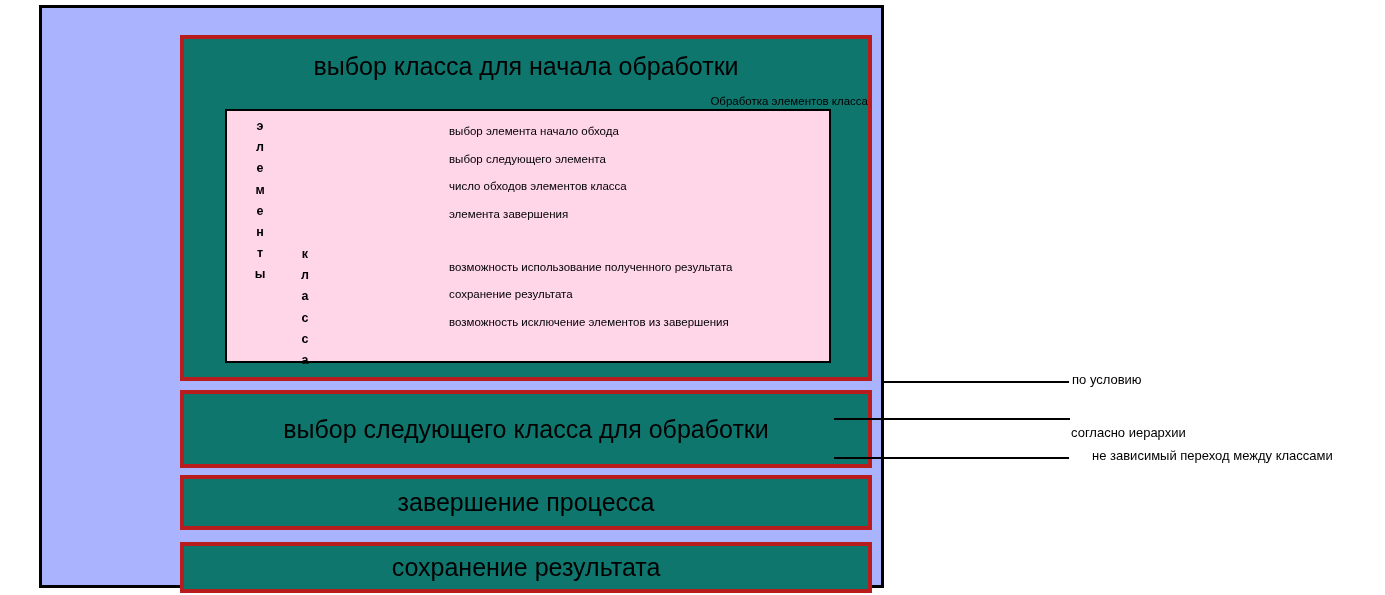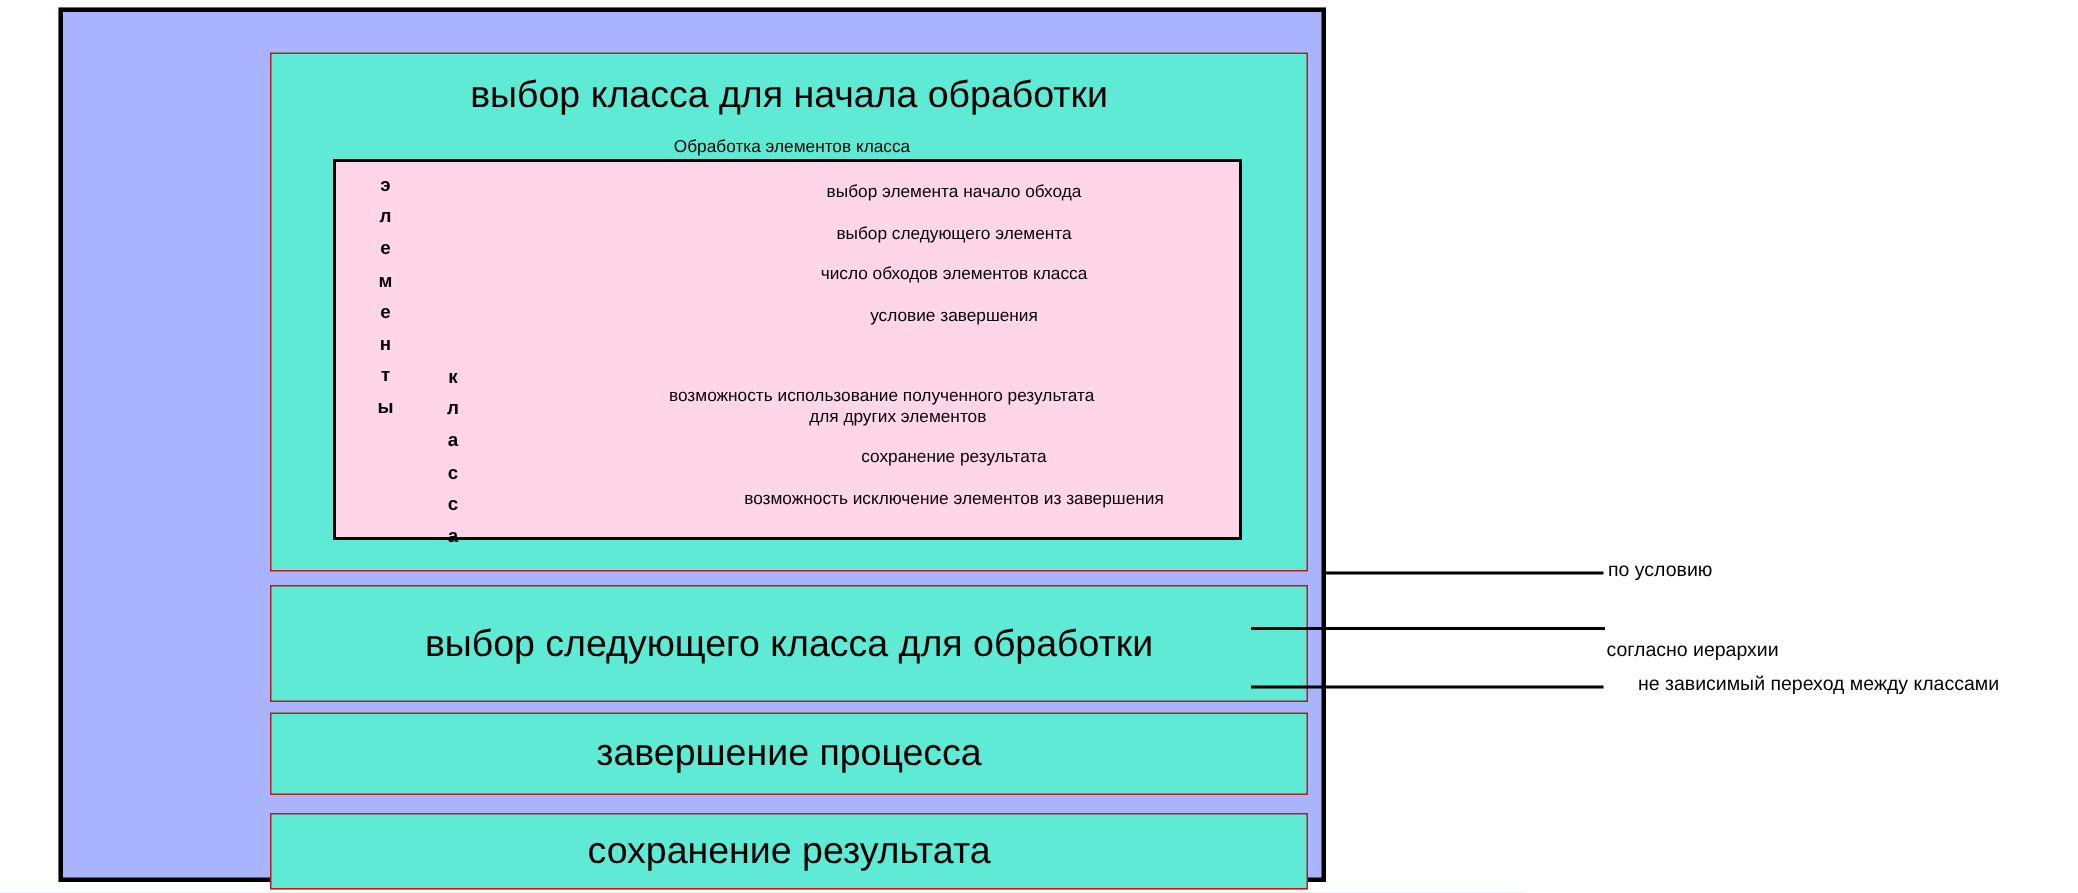--- a/index.html
+++ b/index.html
@@ -25,22 +25,22 @@
     top: 5px;
     width: 845px;
     height: 583px;
     background: #aab4fe;
     border: 3px solid #000000;
     box-sizing: border-box;
   }
   
   .proc-box {
     position: absolute;
-    background: #5eead4;
-    border: 1px solid #b91c1c;
+    background: #0f766e;
+    border: 4px solid #b91c1c;
     box-sizing: border-box;
     display: flex;
     align-items: center;
     justify-content: center;
   }
   #box-main {
     left: 138px;
     top: 27px;
     width: 692px;
     height: 346px;
@@ -67,21 +67,21 @@
   .box-title {
     font-size: 25px;
     text-align: center;
     white-space: nowrap;
   }
   #main-title {
     margin-top: 13px;
   }
   #sub-caption {
     margin-top: 14px;
-    text-align: center;
+    text-align: right;
     font-size: 11.5px;
     padding-left: 4px;
   }
   
   #pink-panel {
     position: absolute;
     left: 41px;
     top: 70px;
     width: 606px;
     height: 254px;
@@ -113,21 +113,20 @@
     position: absolute;
     left: 222px;
     top: 13px;
     width: 380px;
     font-size: 11.5px;
   }
   .feature-item {
     margin-bottom: 13.5px;
     line-height: 14px;
     white-space: nowrap;
-    text-align: center;
   }
   .feature-item.two-line {
     white-space: normal;
     text-align: center;
     width: 305px;
     margin-top: 39px;
   }
   .feature-item.two-line .l1 { display: block; text-align: left; }
   .feature-item.two-line .l2 { display: block; text-align: center; }
   
@@ -174,24 +173,23 @@
           <span>а</span>
           <span>с</span>
           <span>с</span>
           <span>а</span>
         </div>
 
         <div id="feature-list">
           <div class="feature-item">выбор элемента начало обхода</div>
           <div class="feature-item">выбор следующего элемента</div>
           <div class="feature-item">число обходов элементов класса</div>
-          <div class="feature-item">условие завершения</div>
+          <div class="feature-item">элемента завершения</div>
           <div class="feature-item two-line">
             <span class="l1">возможность использование полученного результата</span>
-            <span class="l2">для других элементов</span>
           </div>
           <div class="feature-item">сохранение результата</div>
           <div class="feature-item">возможность исключение элементов из завершения</div>
         </div>
 
       </div>
     </div>
 
     <div class="proc-box" id="box-next-class">
       <div class="box-title">выбор следующего класса для обработки</div>

